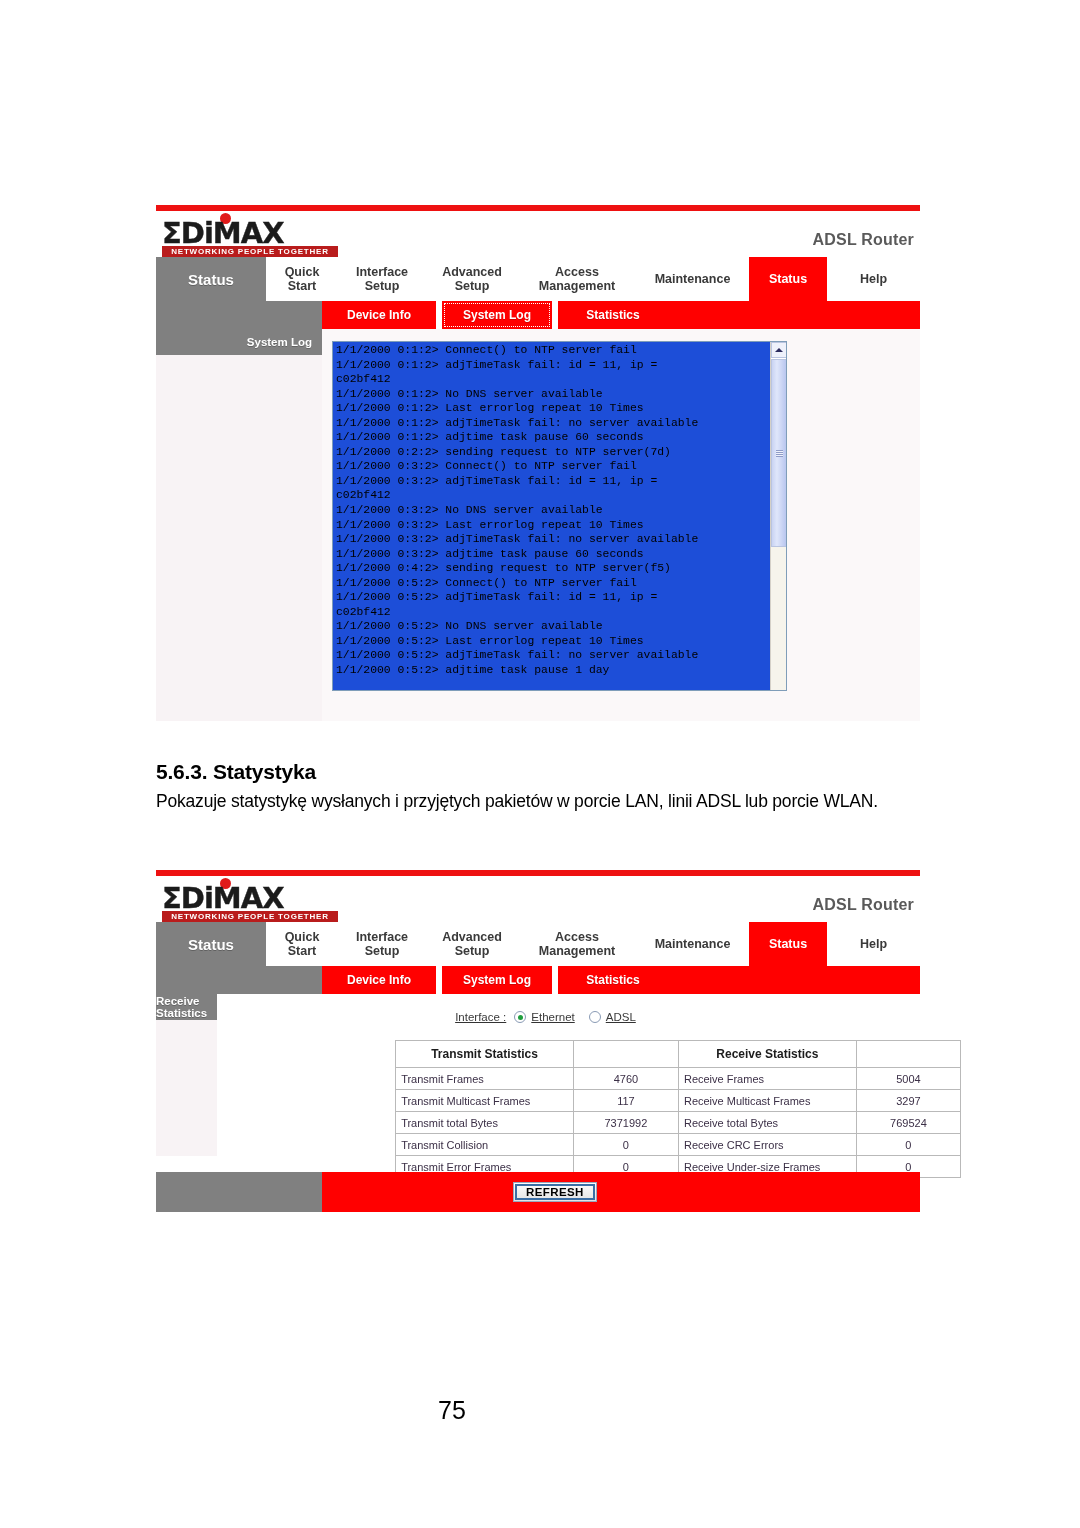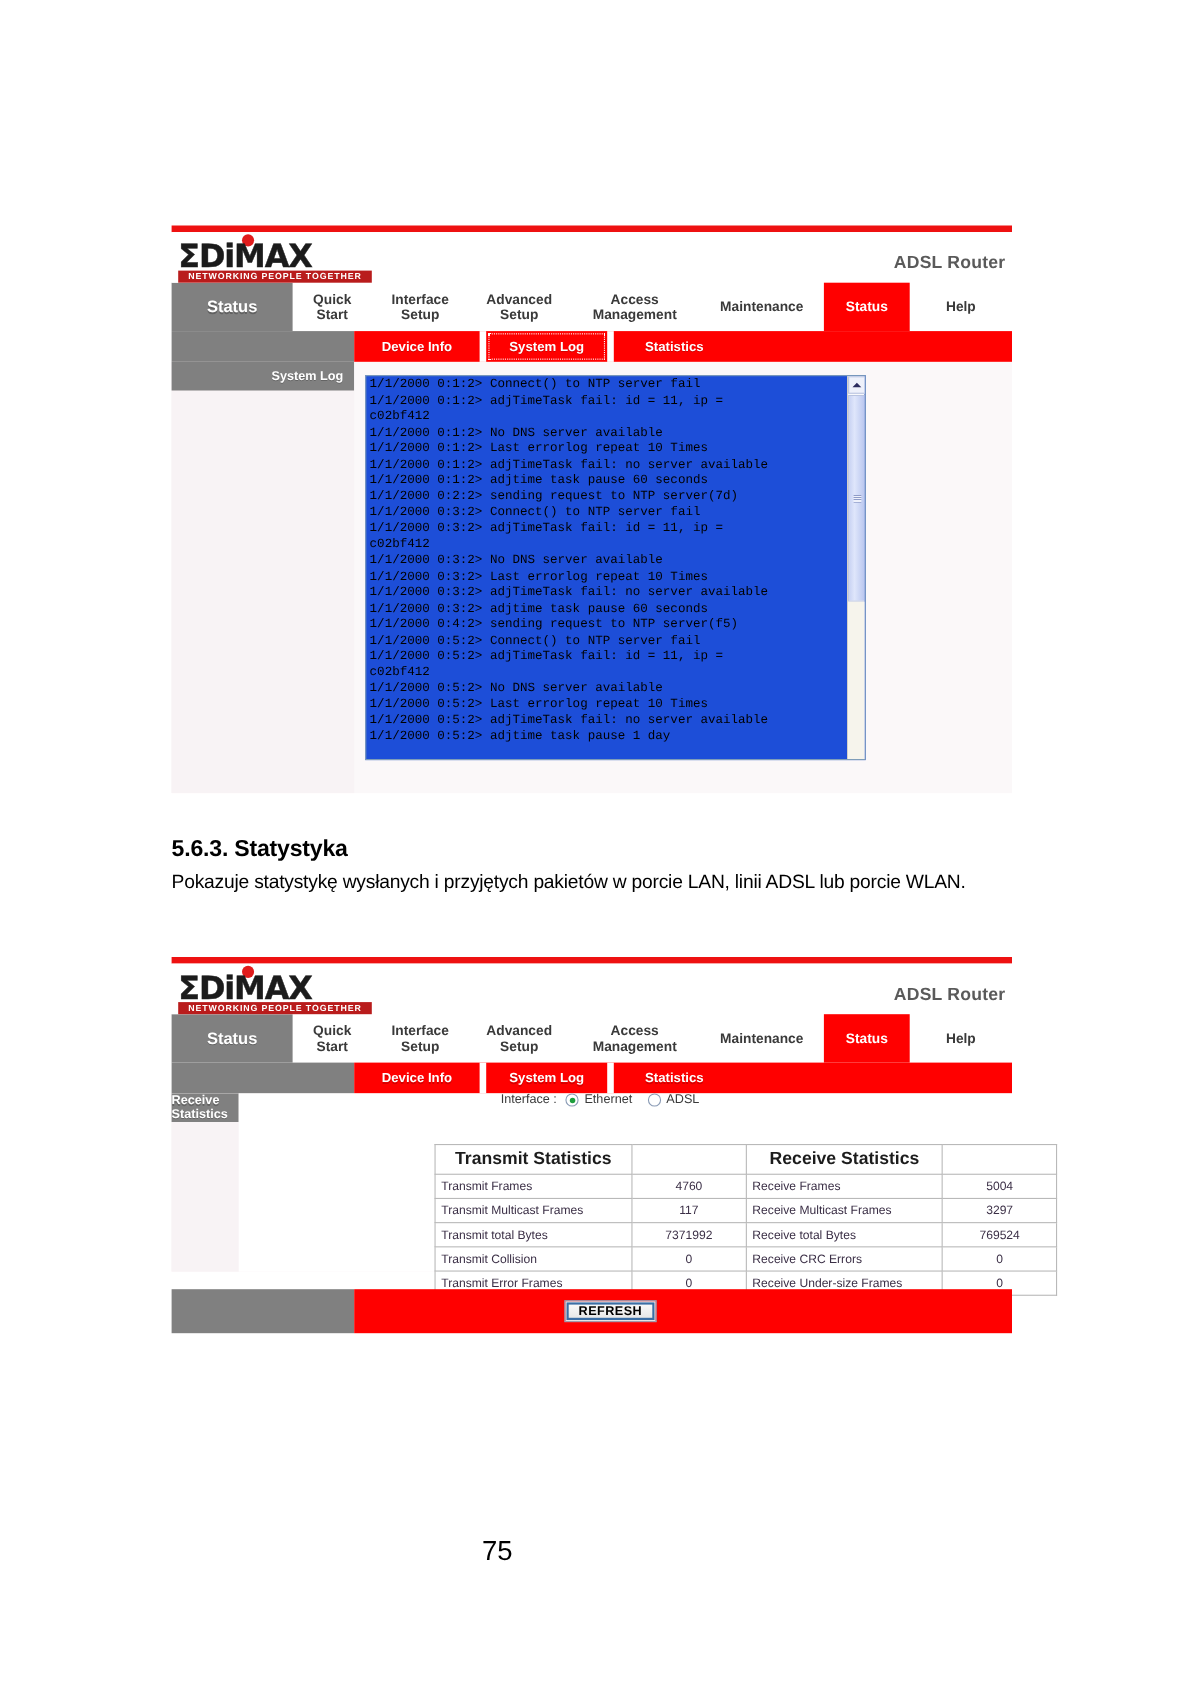--- a/index.html
+++ b/index.html
@@ -138,22 +138,22 @@
   .h3{
     font-size:21px;font-weight:bold;color:#000000;
     font-family:"Liberation Sans",sans-serif;margin:0;
     letter-spacing:-0.2px;
   }
   .para{
     font-size:17.5px;color:#000000;margin:6px 0 0 0;
     line-height:1.3;letter-spacing:-0.2px;
   }
   .ifacerow{
-    height:46px;display:flex;
-    padding-left:238px;font-size:11.5px;color:#333333;
+    height:46px;display:flex;align-items:center;
+    padding-left:238px;font-size:11.5px;color:#333333;text-decoration:underline;
   }
   .ifacelabel{margin-right:8px;color:#3a3a3a;font-size:11.5px;}
   .radio{
     display:inline-block;width:12px;height:12px;border-radius:50%;
     border:1px solid #8a9bb5;background:#ffffff;
     box-sizing:border-box;position:relative;vertical-align:-2px;
     margin-right:5px;
   }
   .radio.on::after{
     content:"";position:absolute;left:2.5px;top:2.5px;
@@ -164,21 +164,21 @@
   table.stats{
     border-collapse:collapse;margin-left:178px;width:566px;
     background:#ffffff;font-size:11px;
   }
   table.stats td,table.stats th{
     border:1px solid #b9b9b9;padding:2px 5px;
     color:#3b2f46;font-weight:normal;text-align:left;
     height:17px;
   }
   table.stats th{
-    font-weight:bold;text-align:center;color:#1c1c1c;font-size:16px;
+    font-weight:bold;text-align:center;color:#1c1c1c;font-size:12px;
     padding:3px 5px;height:20px;
   }
   table.stats td.num{text-align:center;}
   .col-a{width:180px;}
   .col-b{width:100px;}
   .col-c{width:180px;}
   .col-d{width:100px;}
 
   .btnrow{display:flex;height:40px;margin-top:16px;}
   .btnleft{width:166px;background:#808080;}

